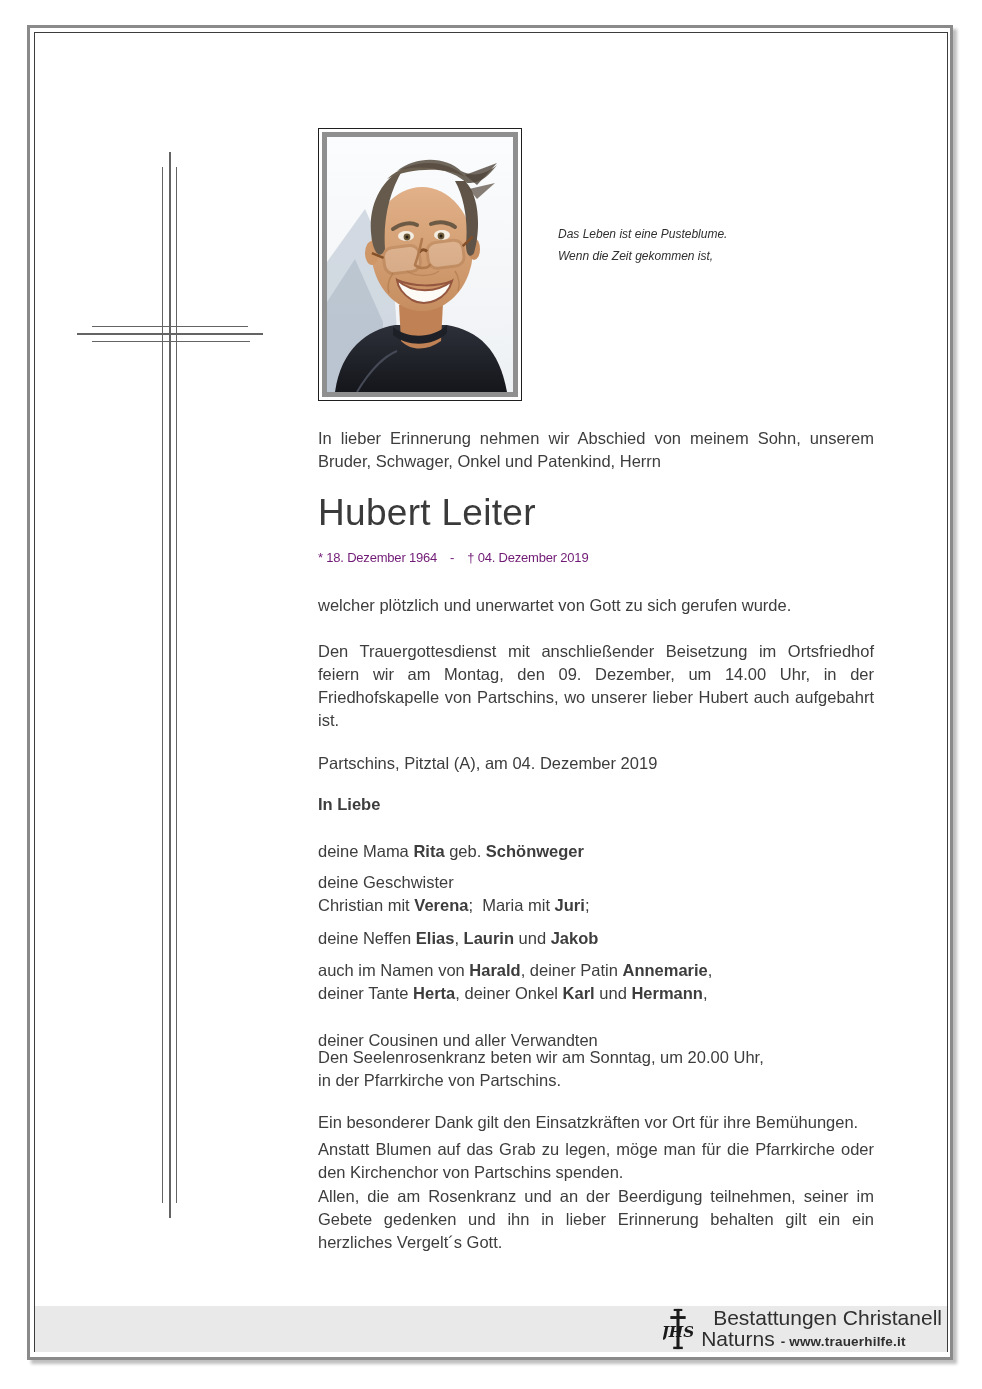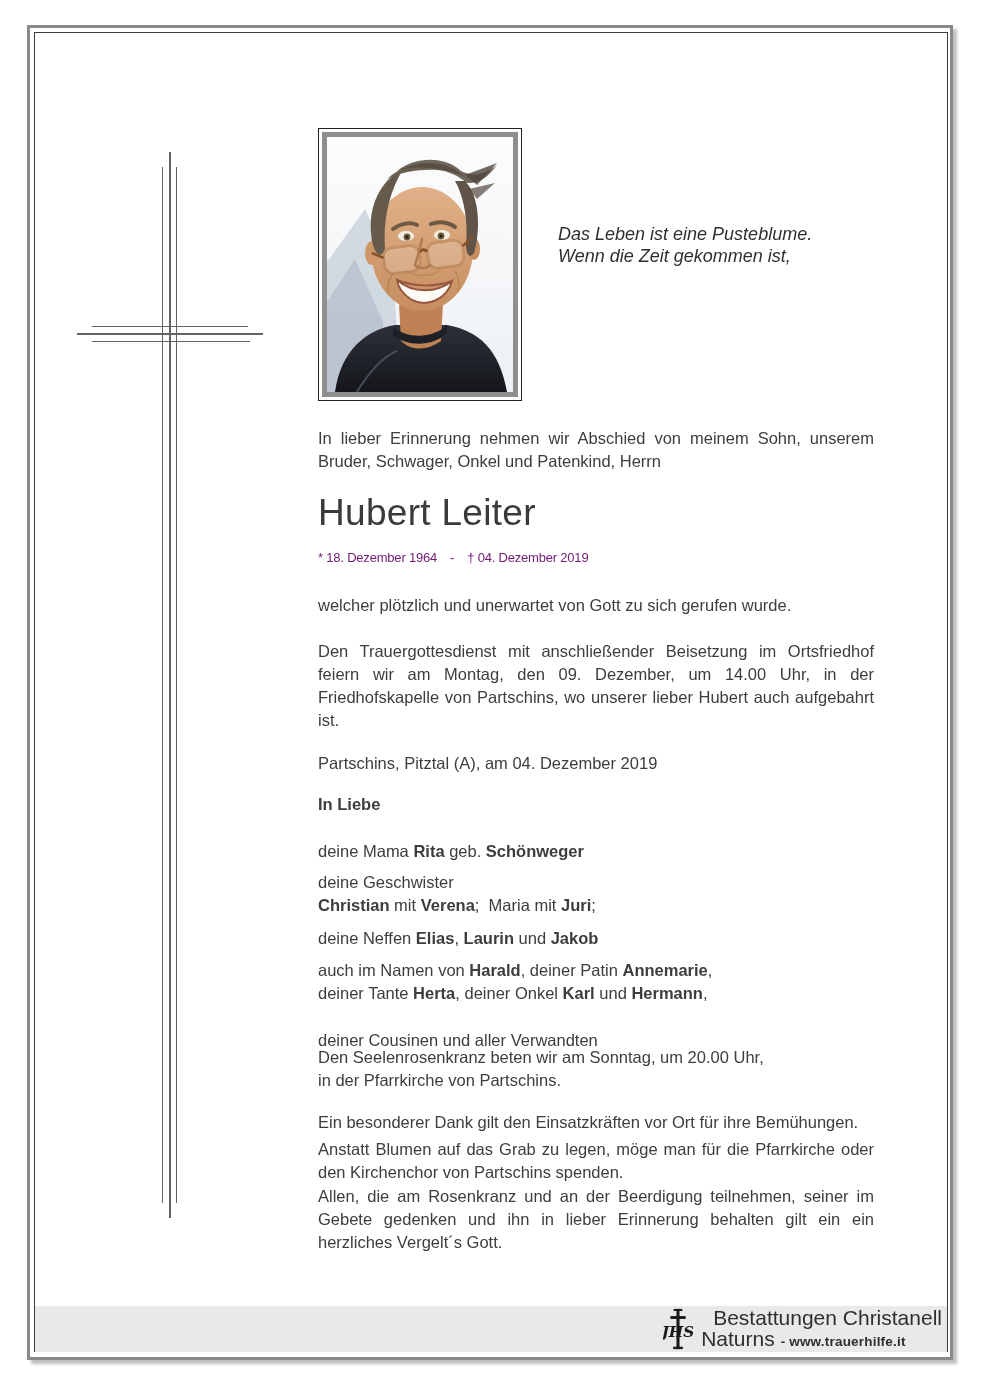--- a/index.html
+++ b/index.html
@@ -30,21 +30,21 @@
     background:#ffffff;border:1px solid #1f1f1f;box-sizing:border-box;padding:3px;
   }
   .photo-inner{
     width:100%;height:100%;box-sizing:border-box;border:5px solid #8f8f8f;overflow:hidden;
   }
   .photo-inner svg{display:block;width:100%;height:100%;}
 
   
   .quote{
     left:558px;top:224px;width:260px;
-    font-style:italic;font-size:18px;line-height:21.5px;color:#2f2f2f;
+    font-style:italic;font-size:12px;line-height:21.5px;color:#2f2f2f;
   }
 
   
   .col{left:318px;width:556px;}
   .para{font-size:16.5px;line-height:23px;color:#3d3d3d;}
   .just{text-align:justify;}
   .pre{white-space:pre-wrap;}
   .bold{font-weight:bold;}
 
   .title{
@@ -155,21 +155,21 @@
 
 <div class="abs col para just" style="top:640px;">Den Trauergottesdienst mit anschließender Beisetzung im Ortsfriedhof feiern wir am Montag, den 09. Dezember, um 14.00 Uhr, in der Friedhofskapelle von Partschins, wo unserer lieber Hubert auch aufgebahrt ist.</div>
 
 <div class="abs col para" style="top:752px;">Partschins, Pitztal (A), am 04. Dezember 2019</div>
 
 <div class="abs col para bold" style="top:793px;">In Liebe</div>
 
 <div class="abs col para pre" style="top:840px;"><span>deine Mama </span><span style="font-weight: bold;">Rita</span><span> geb. </span><span style="font-weight: bold;">Schönweger</span></div>
 
 <div class="abs col para" style="top:871px;">deine Geschwister</div>
-<div class="abs col para pre" style="top:894px;"><span style="font-weight: bold;">Christian</span><span> mit </span><span style="font-weight: bold;">Verena</span><span>;  </span><span style="font-weight: normal;">Maria</span><span> mit </span><span style="font-weight: bold;">Juri</span><span>;</span></div>
+<div class="abs col para pre" style="top:894px;"><span style="font-weight: normal;">Christian</span><span> mit </span><span style="font-weight: bold;">Verena</span><span>;  </span><span style="font-weight: normal;">Maria</span><span> mit </span><span style="font-weight: bold;">Juri</span><span>;</span></div>
 
 <div class="abs col para pre" style="top:927px;"><span>deine Neffen </span><span style="font-weight: bold;">Elias</span><span>, </span><span style="font-weight: bold;">Laurin</span><span> und </span><span style="font-weight: bold;">Jakob</span></div>
 
 <div class="abs col para pre" style="top:959px;"><span>auch im Namen von </span><span style="font-weight: bold;">Harald</span><span>, deiner Patin </span><span style="font-weight: bold;">Annemarie</span><span>,</span></div>
 <div class="abs col para pre" style="top:982px;"><span>deiner Tante </span><span style="font-weight: bold;">Herta</span><span>, deiner Onkel </span><span style="font-weight: bold;">Karl</span><span> und </span><span style="font-weight: bold;">Hermann</span><span>,</span></div>
 <div class="abs col para pre" style="top:1005px;margin-top:24px;"><span>deiner Cousinen und aller Verwandten</span></div>
 
 <div class="abs col para" style="top:1046px;">Den Seelenrosenkranz beten wir am Sonntag, um 20.00 Uhr,</div>
 <div class="abs col para" style="top:1069px;">in der Pfarrkirche von Partschins.</div>
 

